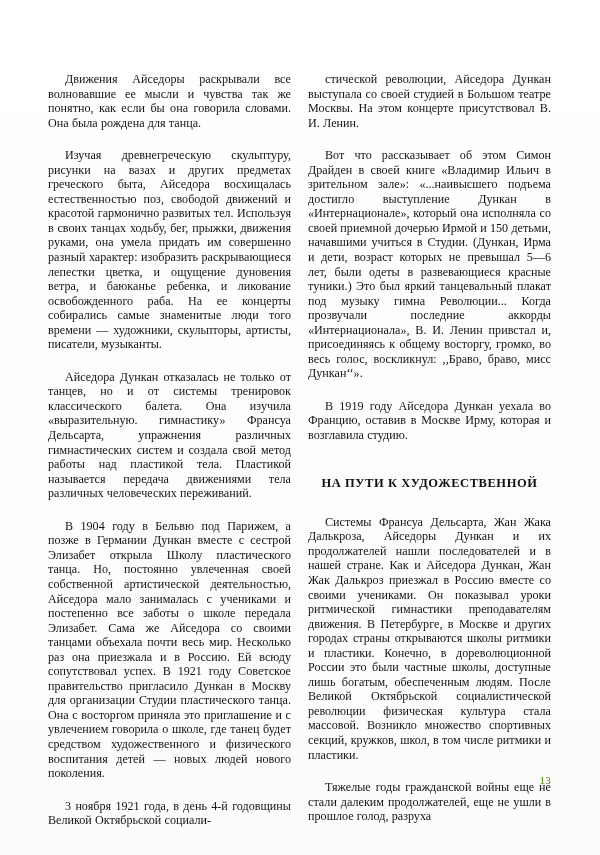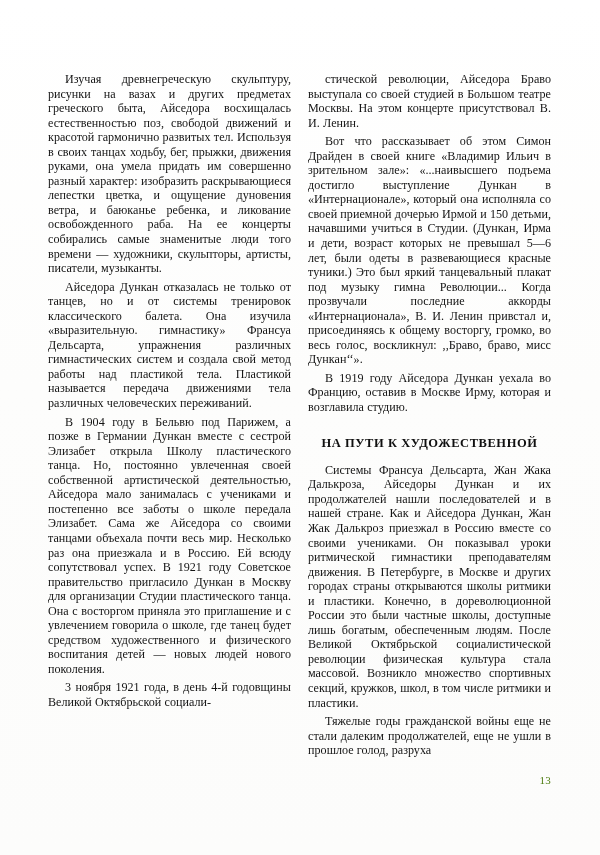--- a/index.html
+++ b/index.html
@@ -52,24 +52,24 @@
     font-size: 12.1px;
     line-height: 14.55px;
     text-align: justify;
     text-justify: inter-word;
     text-indent: 17px;
     hyphens: manual;
     word-spacing: 0.2px;
     letter-spacing: 0.02px;
     color: #141414;
   }
-  p.para + p.para { margin-top: 4px; }
+  p.para + p.para { margin-top: 18px; }
 
   h2.section-heading {
-    margin: 0;
+    margin: 12px;
     padding: 0;
     font-size: 12.5px;
     line-height: 15.2px;
     font-weight: bold;
     text-align: center;
     letter-spacing: 0.55px;
     text-indent: 0;
     color: #101010;
   }
   .heading-wrap {
@@ -90,28 +90,29 @@
 </style>
 </head>
 <body>
 
 <div class="page">
   <div class="paper-tint"></div>
 
   <div class="text-body">
 
     <div class="column col-left">
+      <p class="para">Движения Айседоры раскрывали все волновавшие ее мысли и чувства так же понятно, как если бы она говорила словами. Она была рождена для танца.</p>
       <p class="para">Изучая древнегреческую скульптуру, рисунки на вазах и других предметах греческого быта, Айседора восхищалась естественностью поз, свободой движений и красотой гармонично развитых тел. Используя в своих танцах ходьбу, бег, прыжки, движения руками, она умела придать им совершенно разный характер: изобразить раскрывающиеся лепестки цветка, и ощущение дуновения ветра, и баюканье ребенка, и ликование освобожденного раба. На ее концерты собирались самые знаменитые люди того времени — художники, скульпторы, артисты, писатели, музыканты.</p>
       <p class="para">Айседора Дункан отказалась не только от танцев, но и от системы тренировок классического балета. Она изучила «выразительную. гимнастику» Франсуа Дельсарта, упражнения различных гимнастических систем и создала свой метод работы над пластикой тела. Пластикой называется передача движениями тела различных человеческих переживаний.</p>
       <p class="para">В 1904 году в Бельвю под Парижем, а позже в Германии Дункан вместе с сестрой Элизабет открыла Школу пластического танца. Но, постоянно увлеченная своей собственной артистической деятельностью, Айседора мало занималась с учениками и постепенно все заботы о школе передала Элизабет. Сама же Айседора со своими танцами объехала почти весь мир. Несколько раз она приезжала и в Россию. Ей всюду сопутствовал успех. В 1921 году Советское правительство пригласило Дункан в Москву для организации Студии пластического танца. Она с восторгом приняла это приглашение и с увлечением говорила о школе, где танец будет средством художественного и физического воспитания детей — новых людей нового поколения.</p>
       <p class="para">3 ноября 1921 года, в день 4-й годовщины Великой Октябрьской социали-</p>
     </div>
 
     <div class="column col-right">
-      <p class="para">стической революции, Айседора Браво выступала со своей студией в Большом театре Москвы. На этом концерте присутствовал В. И. Ленин.</p>
+      <p class="para">стической революции, Айседора Дункан выступала со своей студией в Большом театре Москвы. На этом концерте присутствовал В. И. Ленин.</p>
       <p class="para">Вот что рассказывает об этом Симон Драйден в своей книге «Владимир Ильич в зрительном зале»: «...наивысшего подъема достигло выступление Дункан в «Интернационале», который она исполняла со своей приемной дочерью Ирмой и 150 детьми, начавшими учиться в Студии. (Дункан, Ирма и дети, возраст которых не превышал 5—6 лет, были одеты в развевающиеся красные туники.) Это был яркий танцевальный плакат под музыку гимна Революции... Когда прозвучали последние аккорды «Интернационала», В. И. Ленин привстал и, присоединяясь к общему восторгу, громко, во весь голос, воскликнул: ,,Браво, браво, мисс Дункан‘‘».</p>
       <p class="para">В 1919 году Айседора Дункан уехала во Францию, оставив в Москве Ирму, которая и возглавила студию.</p>
 
       <div class="heading-wrap">
         <h2 class="section-heading">НА ПУТИ К ХУДОЖЕСТВЕННОЙ</h2>
       </div>
 
       <p class="para">Системы Франсуа Дельсарта, Жан Жака Далькроза, Айседоры Дункан и их продолжателей нашли последователей и в нашей стране. Как и Айседора Дункан, Жан Жак Далькроз приезжал в Россию вместе со своими учениками. Он показывал уроки ритмической гимнастики преподавателям движения. В Петербурге, в Москве и других городах страны открываются школы ритмики и пластики. Конечно, в дореволюционной России это были частные школы, доступные лишь богатым, обеспеченным людям. После Великой Октябрьской социалистической революции физическая культура стала массовой. Возникло множество спортивных секций, кружков, школ, в том числе ритмики и пластики.</p>
       <p class="para">Тяжелые годы гражданской войны еще не стали далеким продолжателей, еще не ушли в прошлое голод, разруха</p>
     </div>

